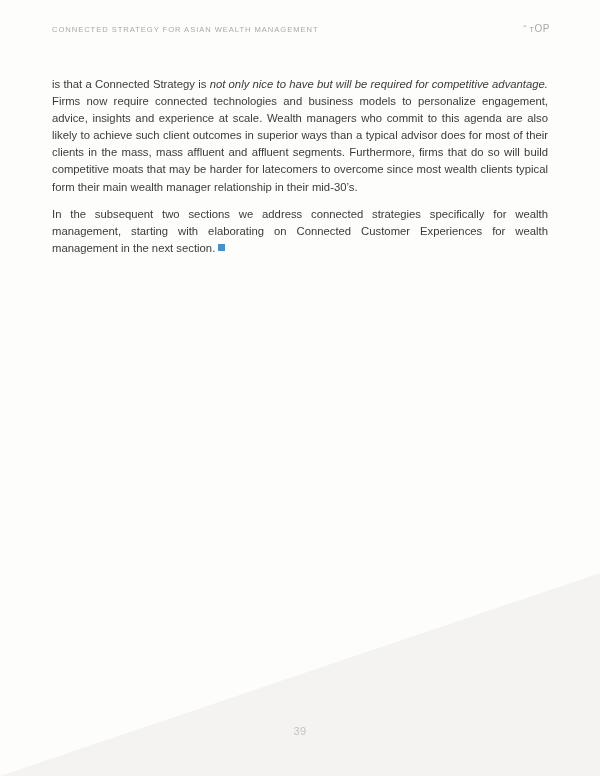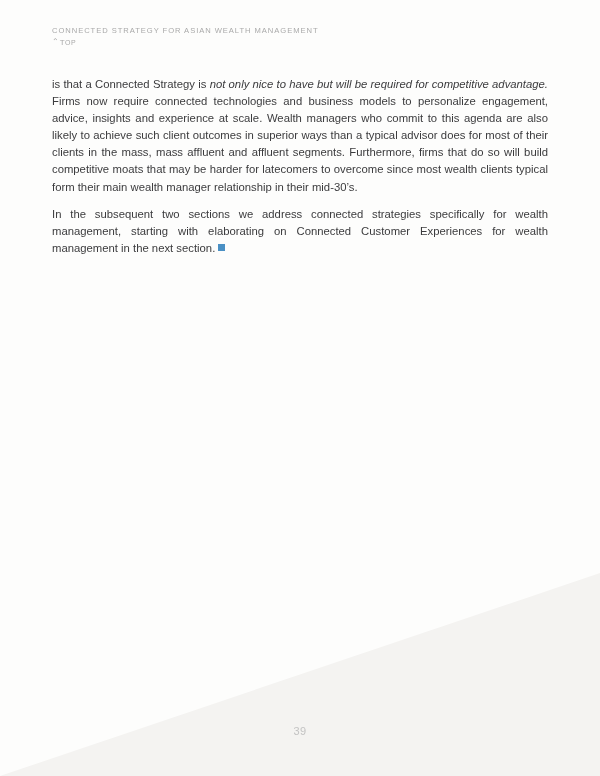--- a/index.html
+++ b/index.html
@@ -34,27 +34,26 @@
     height: 776px;
     pointer-events: none;
     z-index: 0;
   }
 
   
   .page-header {
     position: absolute;
     left: 52px;
     right: 50px;
-    top: 26px;
+    top: 19px;
     height: 16px;
     display: flex;
     align-items: baseline;
     justify-content: space-between;
     z-index: 2;
-    flex-direction: column;
   }
 
   .header-title {
     font-size: 7.6px;
     letter-spacing: 0.95px;
     color: #a9a9a9;
     text-transform: uppercase;
     white-space: nowrap;
     font-weight: 400;
   }
@@ -71,21 +70,21 @@
 
   .top-caret {
     font-size: 8px;
     line-height: 1;
     color: #a9a9a9;
     position: relative;
     top: -1px;
   }
 
   .top-label {
-    font-size: 10px;
+    font-size: 14px;
     letter-spacing: 0.5px;
     color: #a9a9a9;
     font-variant: small-caps;
     text-transform: lowercase;
   }
 
   .top-label::first-letter {
     font-size: 11.5px;
   }
 

